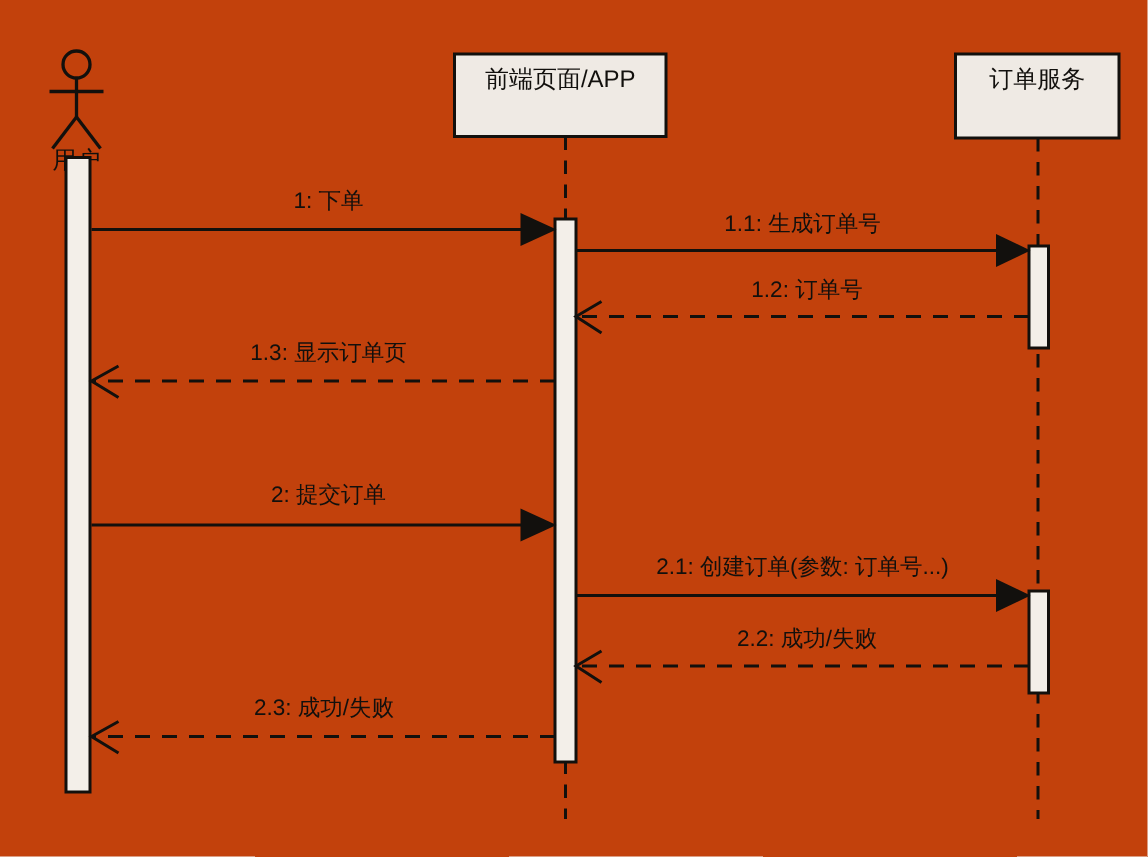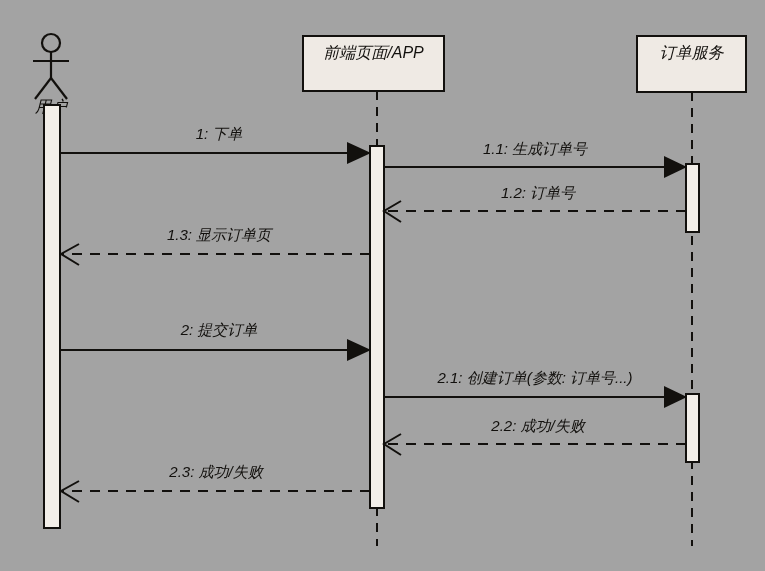--- a/index.html
+++ b/index.html
@@ -7,23 +7,22 @@
     padding: 0;
     background: #efeae4;
   }
   body {
     font-family: "Liberation Sans", "DejaVu Sans", sans-serif;
   }
   #diagram-root {
     position: relative;
     width: 765px;
     height: 571px;
-    background: #a3a3a3;
+    background: #c2410c;
     overflow: hidden;
-    font-style: italic;
   }
   svg#sequence-canvas {
     position: absolute;
     left: 0;
     top: 0;
     width: 765px;
     height: 571px;
     display: block;
   }
   .lifeline-dash {

